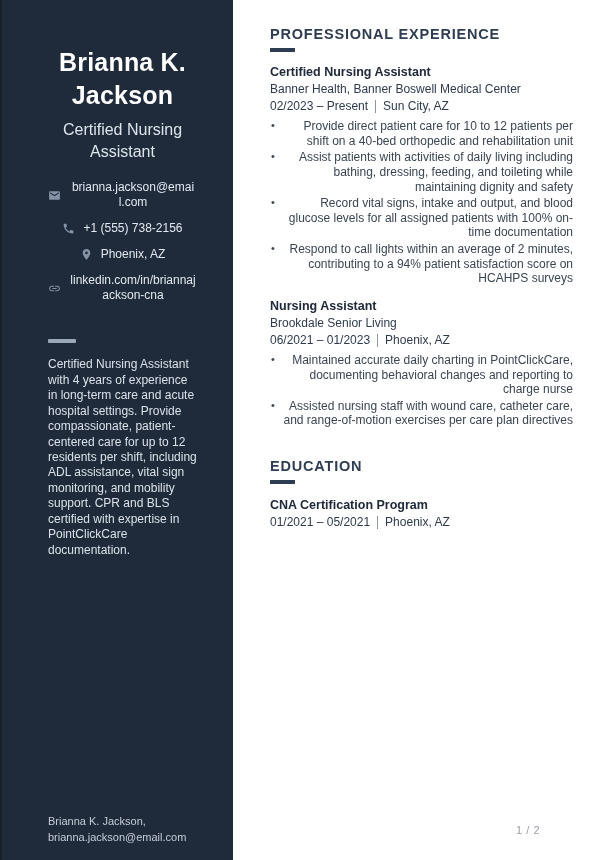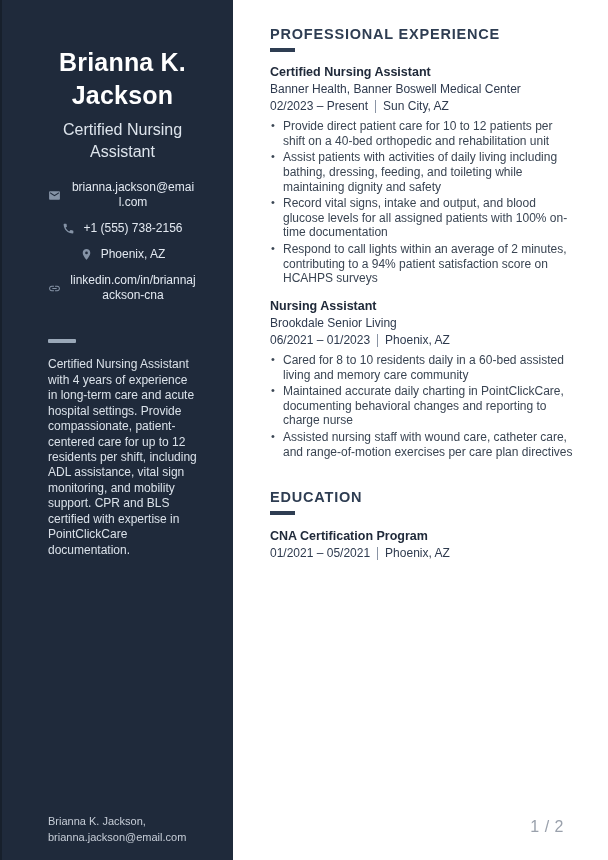--- a/index.html
+++ b/index.html
@@ -122,43 +122,43 @@
     line-height: 1.25;
     display: flex;
     align-items: center;
   }
   .meta-divider {
     display: inline-block;
     width: 1px; height: 13px;
     background: #8a94a4;
     margin: 0 7px;
   }
-  .bullets { list-style: none; margin-top: 5px; }
+  .bullets { list-style: none; margin-top: 5px; text-align: right; }
   .bullets li {
     position: relative;
     padding-left: 13px;
     font-size: 12px;
     line-height: 1.22;
     color: #3a4553;
     margin-top: 2px;
   }
   .bullets li::before {
     content: "\2022";
     position: absolute;
     left: 1px; top: 0;
     color: #3a4553;
     font-size: 11px;
   }
   .education-section { margin-top: 30px; }
   .edu-item { margin-top: 14px; }
   .page-indicator {
     position: absolute;
-    right: 44px;
+    right: 68px;
     bottom: 24px;
-    font-size: 16px;
+    font-size: 11px;
     color: #9aa1ac;
     letter-spacing: 0.5px;
   }
 </style>
 </head>
 <body>
 
 <div class="page">
 
   <aside class="sidebar">
@@ -235,21 +235,20 @@
 
       <article class="job">
         <h3 class="job-title">Nursing Assistant</h3>
         <div class="job-company">Brookdale Senior Living</div>
         <div class="job-meta">
           <span>06/2021 – 01/2023</span>
           <span class="meta-divider"></span>
           <span>Phoenix, AZ</span>
         </div>
         <ul class="bullets">
-          <li>Cared for 8 to 10 residents daily in a 60-bed assisted living and memory care community</li>
           <li>Maintained accurate daily charting in PointClickCare, documenting behavioral changes and reporting to charge nurse</li>
           <li>Assisted nursing staff with wound care, catheter care, and range-of-motion exercises per care plan directives</li>
         </ul>
       </article>
     </section>
 
     <section class="education-section">
       <h2 class="main-heading">EDUCATION</h2>
       <div class="main-rule"></div>
 

